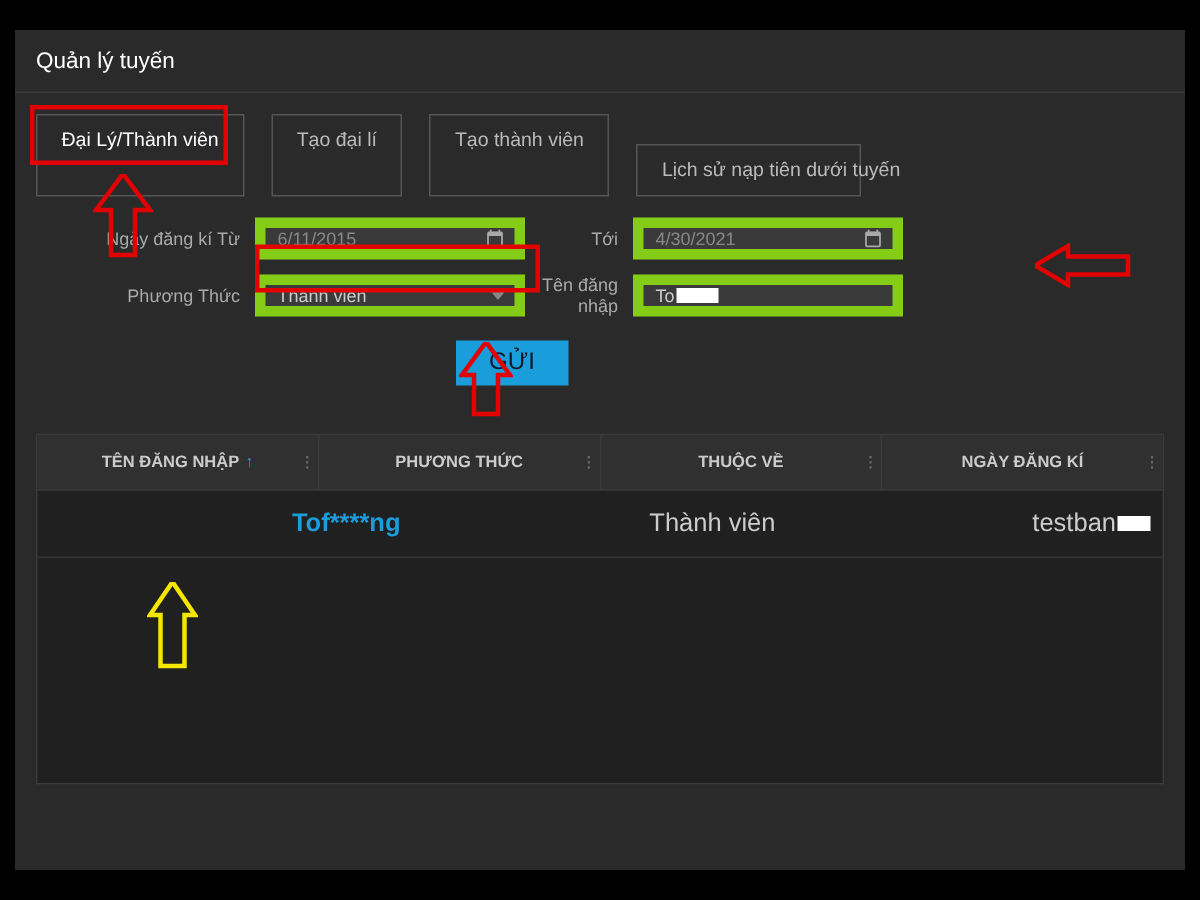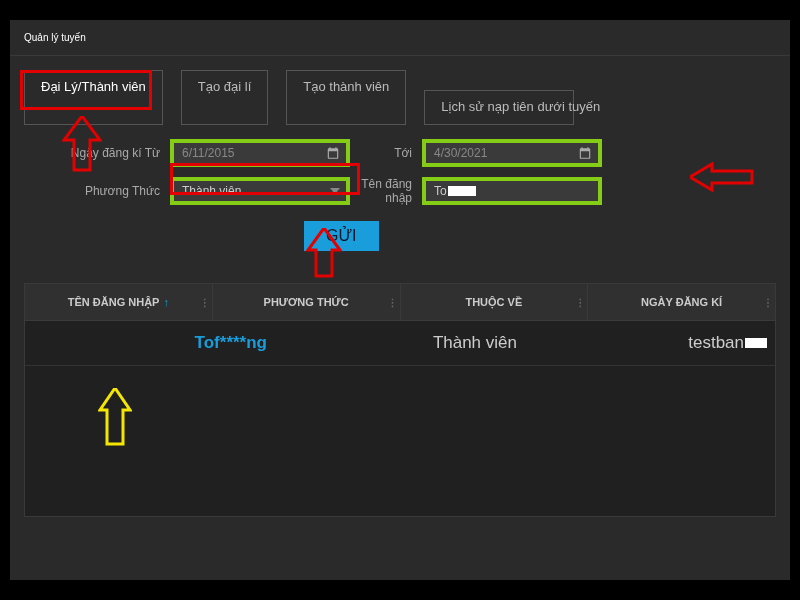--- a/index.html
+++ b/index.html
@@ -14,21 +14,21 @@
   }
   .panel {
     background: #2a2a2a;
     margin: 20px 10px 10px 10px;
     height: 560px;
     position: relative;
   }
   .panel-header {
     padding: 12px 14px;
     color: #fff;
-    font-size: 10px;
+    font-size: 15px;
     border-bottom: 1px solid #3a3a3a;
   }
   .tabs {
     display: flex;
     gap: 18px;
     padding: 14px 14px 4px 14px;
   }
   .tab {
     border: 1px solid #555;
     padding: 8px 16px;
@@ -56,21 +56,21 @@
     align-items: center;
   }
   .label {
     text-align: right;
     color: #aaa;
     font-size: 12px;
     padding-right: 4px;
   }
   .input-box {
     background: #3a3a3a;
-    border: 4px solid #84cc16;
+    border: 7px solid #84cc16;
     height: 28px;
     display: flex;
     align-items: center;
     padding: 0 8px;
     color: #888;
     position: relative;
   }
   .input-box.light { color: #ccc; }
   .cal-icon {
     position: absolute;

